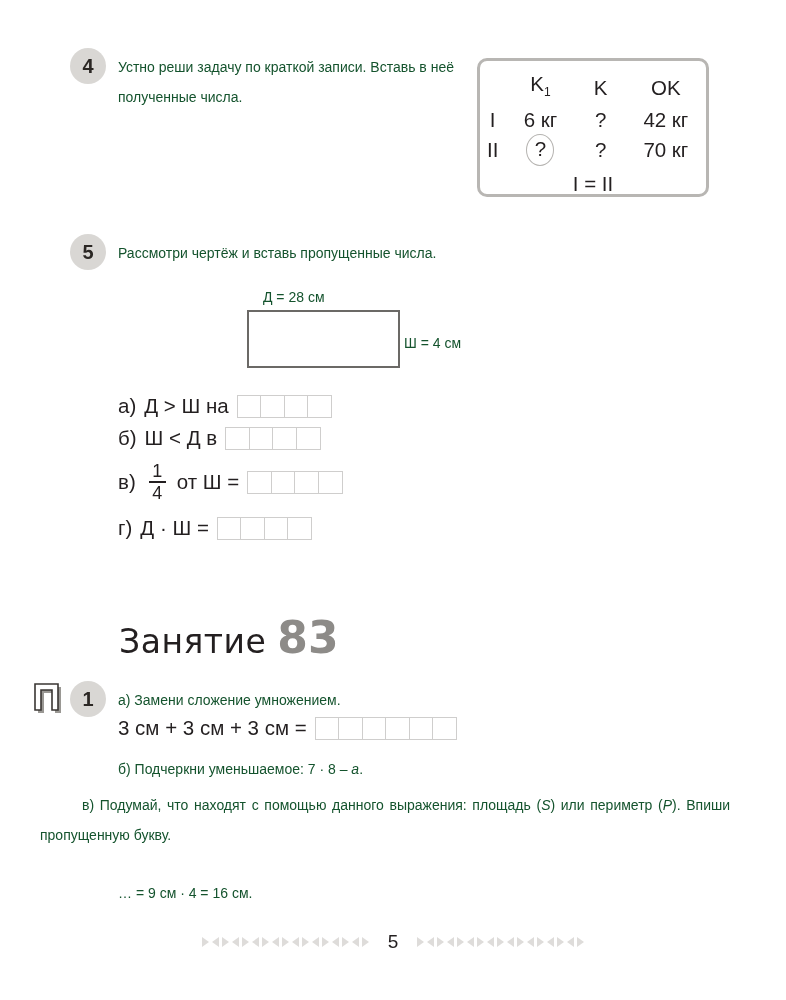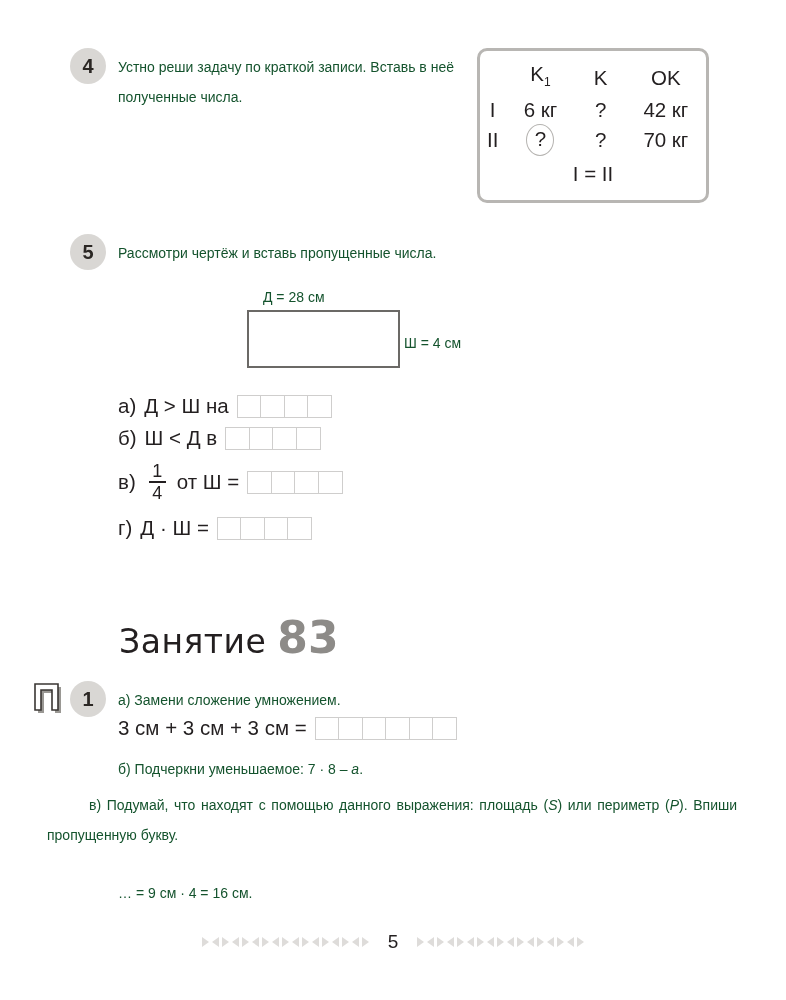--- a/index.html
+++ b/index.html
@@ -50,23 +50,23 @@
   #task4-text {
     left: 118px;
     top: 52px;
     width: 350px;
     line-height: 30px;
   }
 
   .card {
     position: absolute;
     left: 477px;
-    top: 48px;
+    top: 58px;
     width: 232px;
-    height: 155px;
+    height: 139px;
     border: 3px solid #b8b6b3;
     border-radius: 10px;
     background: #fff;
     box-sizing: border-box;
   }
   .card-table {
     position: absolute;
     left: 0;
     top: 9px;
     width: 100%;
@@ -186,21 +186,21 @@
     top: 679px;
     width: 36px;
     height: 38px;
   }
 
   
   #t1-a { left: 118px; top: 685px; }
   #t1-expr { left: 118px; top: 715px; }
   #t1-b { left: 118px; top: 754px; }
   #t1-c {
-    left: 47px;
+    left: 40px;
     top: 790px;
     width: 690px;
     line-height: 30px;
     white-space: normal;
     text-indent: 42px;
     text-align: justify;
     text-align-last: left;
   }
   #t1-formula { left: 118px; top: 878px; }
   .ital { font-style: italic; }

